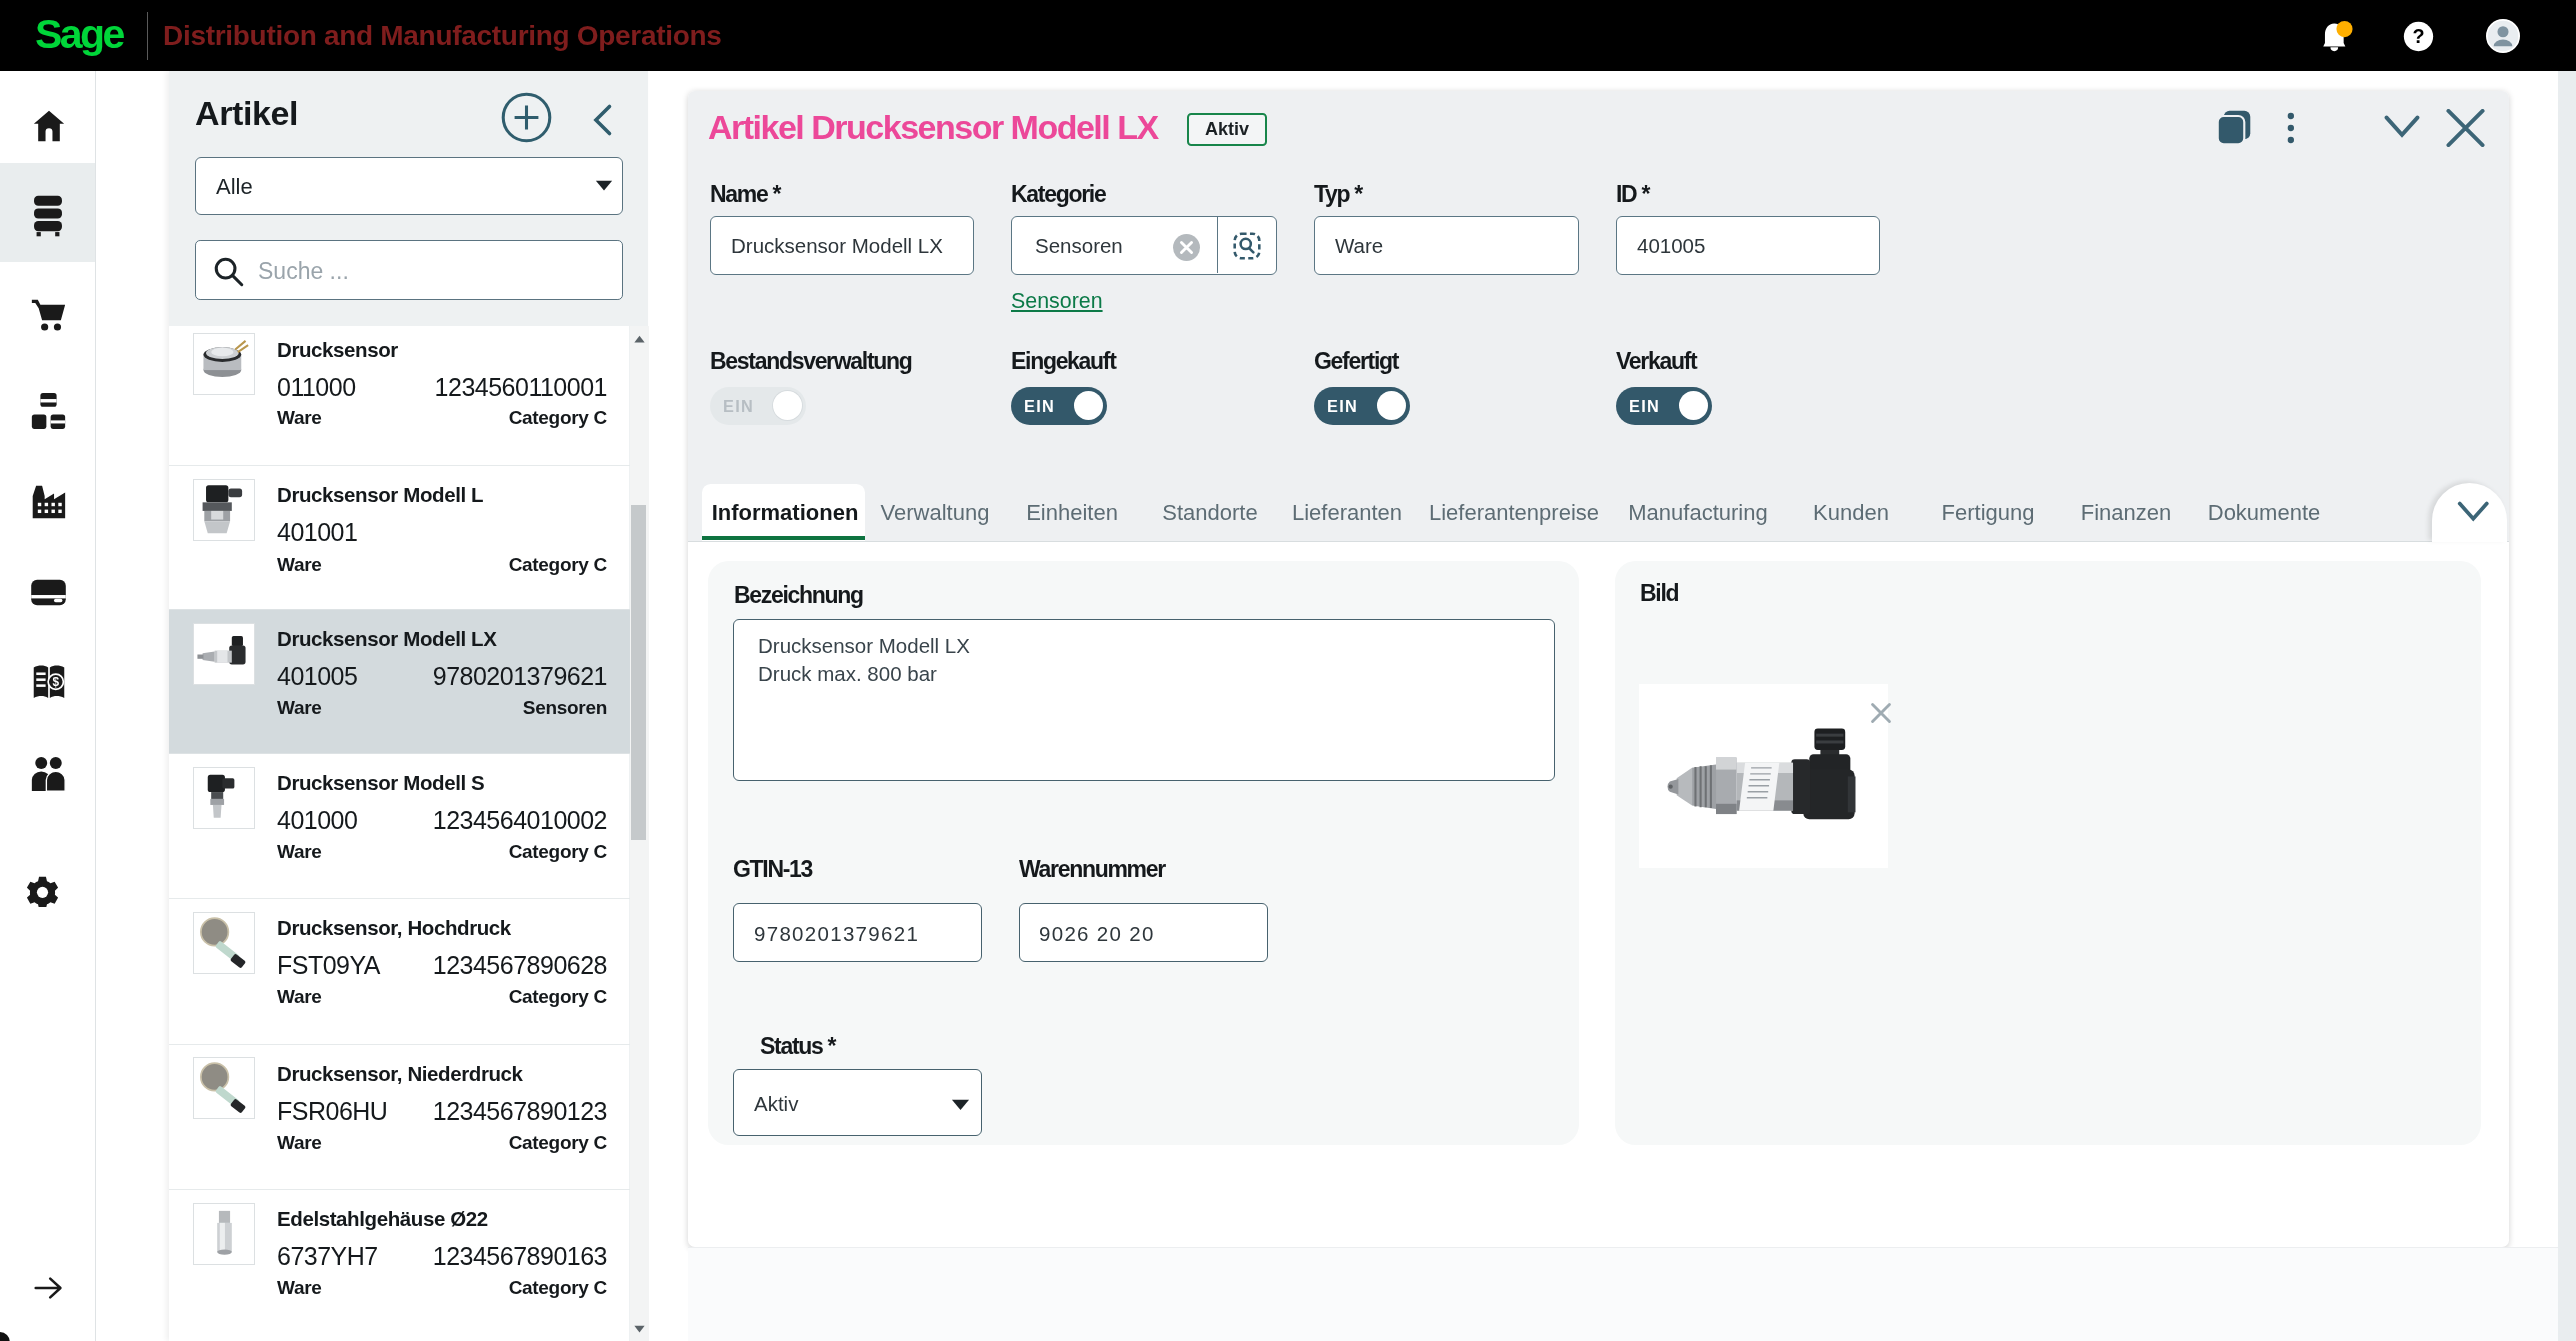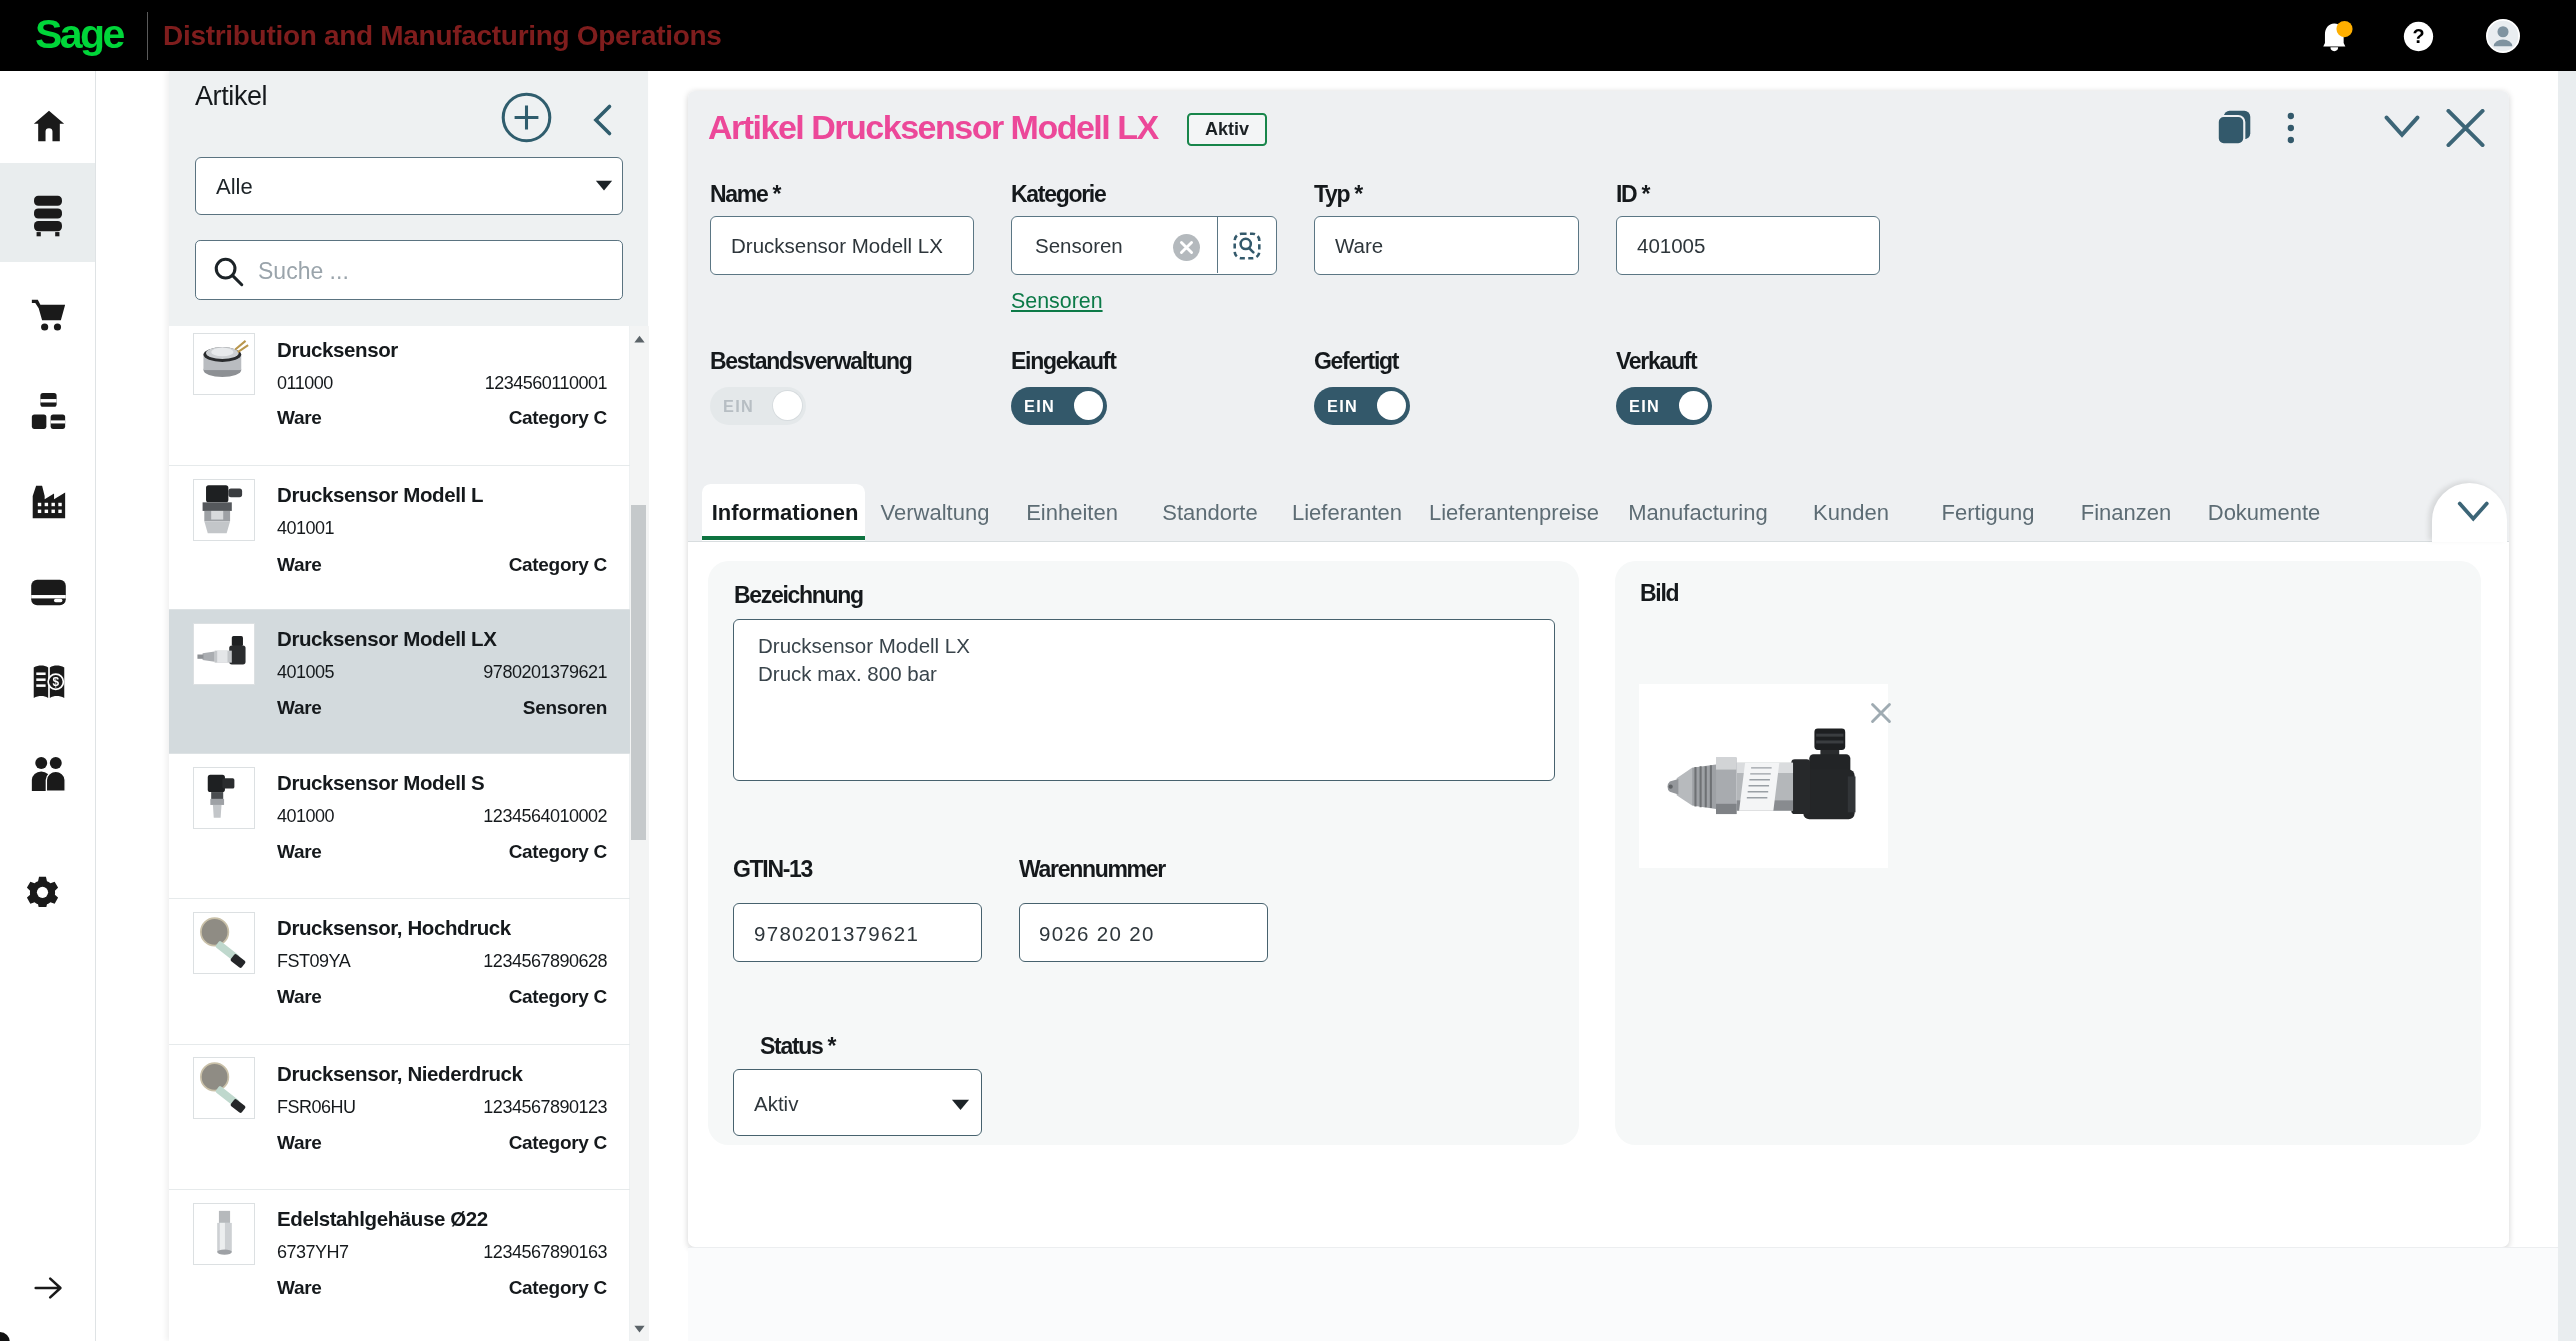--- a/index.html
+++ b/index.html
@@ -2,21 +2,21 @@
 <html style="font-size:13.7px"><head>
 <meta charset="utf-8">
 <style>
   * { margin:0; padding:0; box-sizing:border-box; }
   html,body { width:2576px; height:1341px; font-family:"Liberation Sans", sans-serif; background:#fff; overflow:hidden; }
   .abs { position:absolute; }
   .lbl { position:absolute; font-weight:700; font-size:23px; color:#15191c; letter-spacing:-1.3px; white-space:nowrap; }
   .inp { position:absolute; background:#fff; border:1.3px solid #5b7684; border-radius:6px; }
   .inptxt { position:absolute; font-size:20.5px; color:#2e363b; white-space:nowrap; }
   .ct { position:absolute; font-weight:700; font-size:20.5px; letter-spacing:-0.4px; color:#15191c; white-space:nowrap; }
-  .cn { position:absolute; font-size:18px; color:#15191c; letter-spacing:-0.5px; white-space:nowrap; }
+  .cn { position:absolute; font-size:25px; color:#15191c; letter-spacing:-0.5px; white-space:nowrap; }
   .cw { position:absolute; font-weight:700; font-size:19px; letter-spacing:-0.3px; color:#15191c; white-space:nowrap; }
   .cr { left:277px; width:330px; text-align:right; }
   .thumb { position:absolute; width:62px; height:62px; background:#fff; border:0.9px solid #dce0e2; }
   .tab { position:absolute; font-size:22px; color:#5d6c74; white-space:nowrap; transform:translateX(-50%); }
   .tgl { position:absolute; width:96px; height:38px; border-radius:19px; background:#33586a; }
   .tgl .knob { position:absolute; right:4.3px; top:4.3px; width:29px; height:29px; border-radius:50%; background:#fff; }
   .tgl .txt { position:absolute; left:13px; top:10.3px; font-size:16.3px; font-weight:700; letter-spacing:1.3px; color:#fff; }
 </style>
 </head>
 <body>
@@ -114,21 +114,21 @@
 <svg class="abs" style="left:26.5px;top:876px;" width="31" height="31" viewBox="0 0 36 36">
   <path fill="#1a1a1a" d="M14 1 h8 l1.2 5 a13 13 0 0 1 4 2.3 l4.9-1.6 4 6.9 -3.7 3.5 a13 13 0 0 1 0 4.6 l3.7 3.5 -4 6.9 -4.9 -1.6 a13 13 0 0 1 -4 2.3 L22 38 h-8 l-1.2 -5.2 a13 13 0 0 1 -4 -2.3 l-4.9 1.6 -4 -6.9 3.7 -3.5 a13 13 0 0 1 0 -4.6 L-0.1 13.6 l4 -6.9 4.9 1.6 a13 13 0 0 1 4 -2.3 Z"></path>
   <circle cx="18" cy="19" r="6.5" fill="#fff"></circle>
 </svg>
 
 <svg class="abs" style="left:34px;top:1275px;" width="29" height="26" viewBox="0 0 34 30">
   <path d="M2 15 H30 M19 4 L31 15 L19 26" fill="none" stroke="#1a1a1a" stroke-width="3" stroke-linecap="round" stroke-linejoin="round"></path>
 </svg>
 
 <div class="abs" id="panel" style="left:169px;top:71px;width:479px;height:1270px;background:#eef1f2;box-shadow:-2.6px 0 5.1px rgba(0,0,0,0.06);"></div>
-<div class="abs" style="left:195px;top:81px;font-weight:400;font-size:27px;color:#15191c;letter-spacing:-0.4px;">Artikel</div>
+<div class="abs" style="left:195px;top:94px;font-weight:700;font-size:34px;color:#15191c;letter-spacing:-0.4px;">Artikel</div>
 
 <svg class="abs" style="left:501px;top:92px;" width="51" height="51" viewBox="0 0 60 60">
   <circle cx="30" cy="30" r="27.4" fill="none" stroke="#2f5d6d" stroke-width="3.6"></circle>
   <path d="M30 16 V44 M16 30 H44" stroke="#2f5d6d" stroke-width="3.6" fill="none"></path>
 </svg>
 
 <svg class="abs" style="left:589px;top:103px;" width="24" height="34" viewBox="0 0 28 40">
   <path d="M24 4 L8 20 L24 36" fill="none" stroke="#2f5d6d" stroke-width="4.2" stroke-linecap="round"></path>
 </svg>
 

